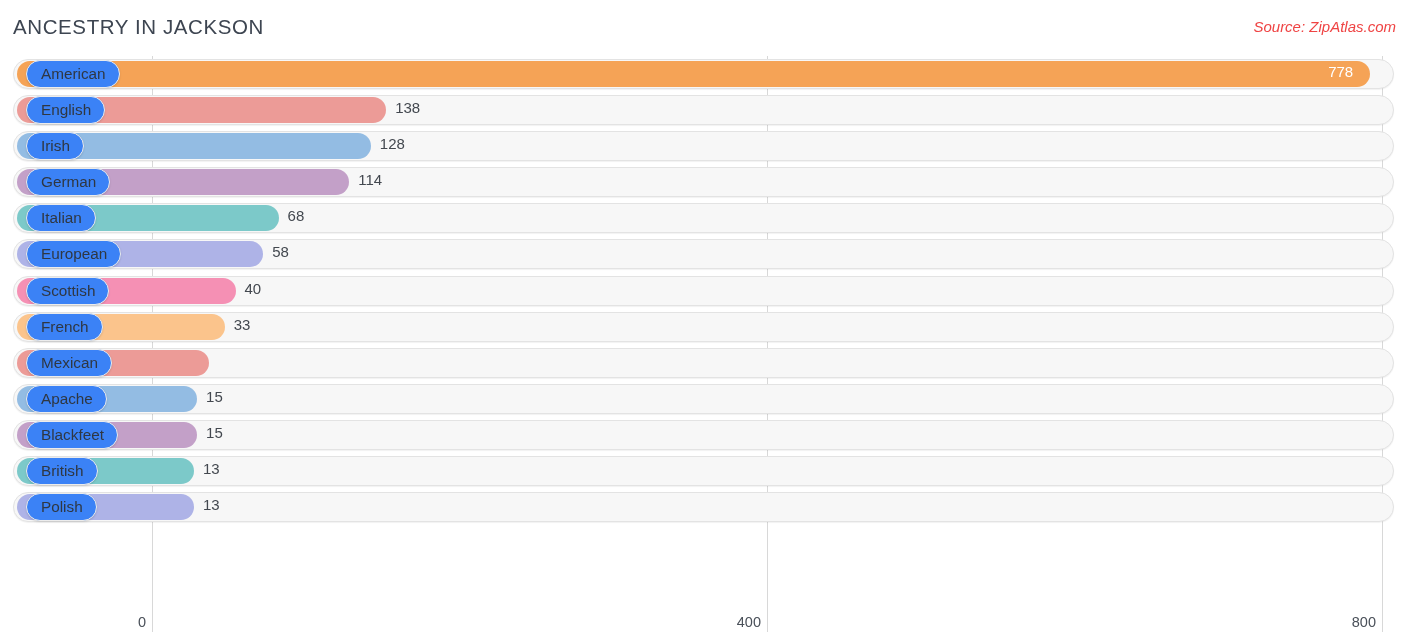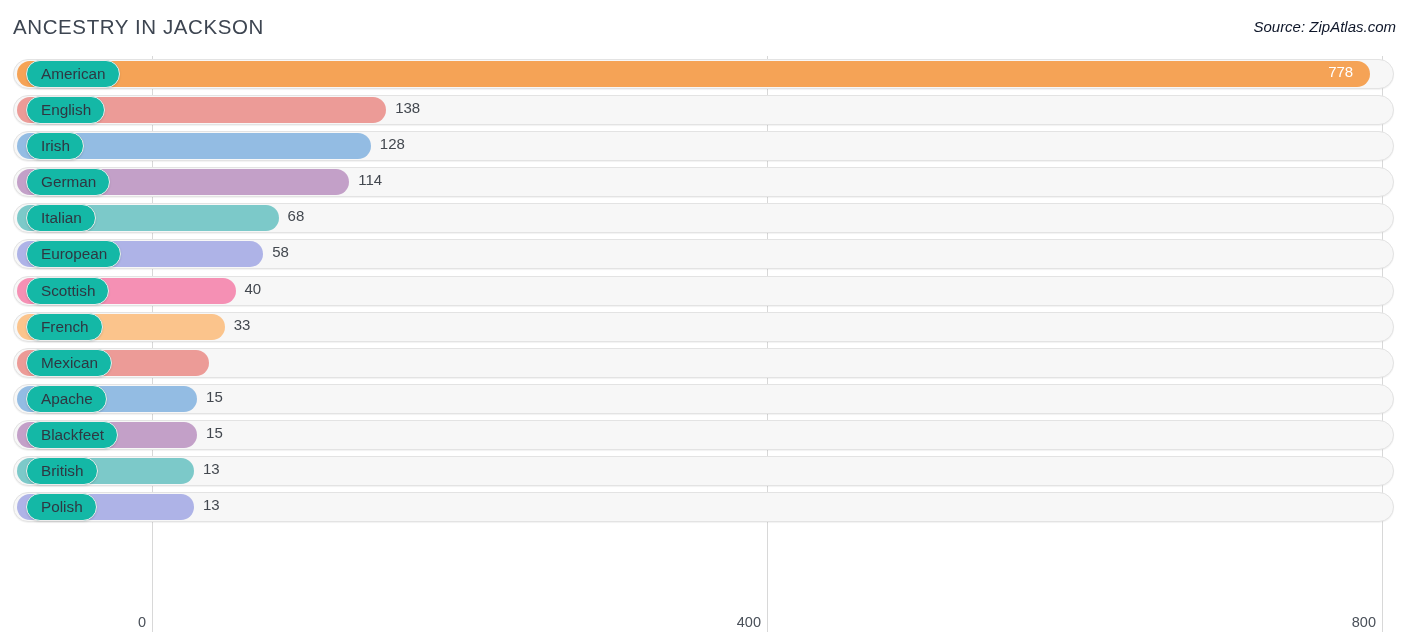--- a/index.html
+++ b/index.html
@@ -14,21 +14,21 @@
 
   
   .header { position: absolute; left: 0; top: 0; width: 1406px; height: 56px; }
   .chart-title {
     position: absolute; left: 13px; top: 15px;
     font-size: 20.5px; letter-spacing: .6px;
     color: #3d4551; font-weight: 400; white-space: nowrap;
   }
   .source-note {
     position: absolute; right: 10px; top: 18px;
-    font-size: 15px; font-style: italic; color: #0f172a; white-space: nowrap;
+    font-size: 15px; font-style: italic; color: #ef4444; white-space: nowrap;
   }
 
   
   .plot { position: absolute; left: 0; top: 56px; width: 1406px; height: 588px; }
   .gridlines { position: absolute; left: 0; top: 0; width: 1406px; height: 552px; }
   .gridline {
     position: absolute; top: 0; width: 1px; height: 552px;
     background: #d8d8d8;
   }
 
@@ -48,21 +48,21 @@
     box-shadow: 0 1px 1px rgba(0,0,0,.055);
   }
   .bar {
     position: absolute; left: 17px; top: 5px;
     height: 26px;
     border-radius: 13px;
   }
   .pill {
     position: absolute; left: 26px; top: 4px;
     height: 28px;
-    background: #14b8a6;
+    background: #3b82f6;
     border-radius: 14px;
     border: 1px solid #ececec;
     box-shadow: 0 1px 2px rgba(0,0,0,.13);
     display: flex; align-items: center;
     padding: 0 13px 0 14px;
   }
   .pill-label {
     font-size: 15.3px; color: #2f3742; white-space: nowrap;
   }
   .value-out {

